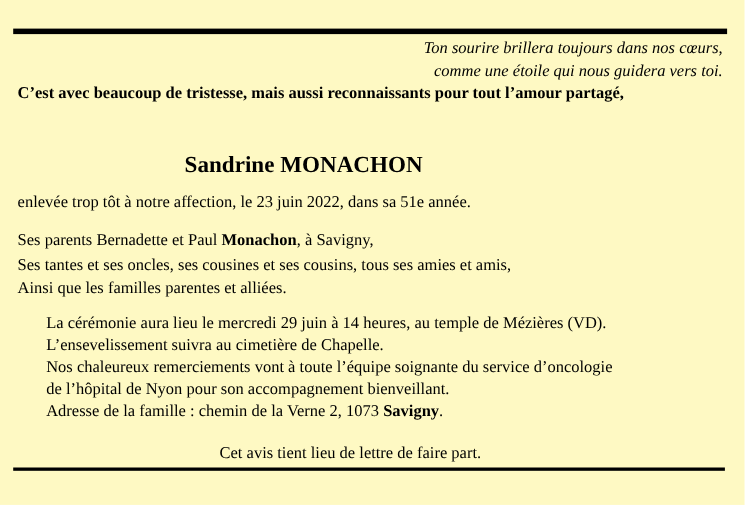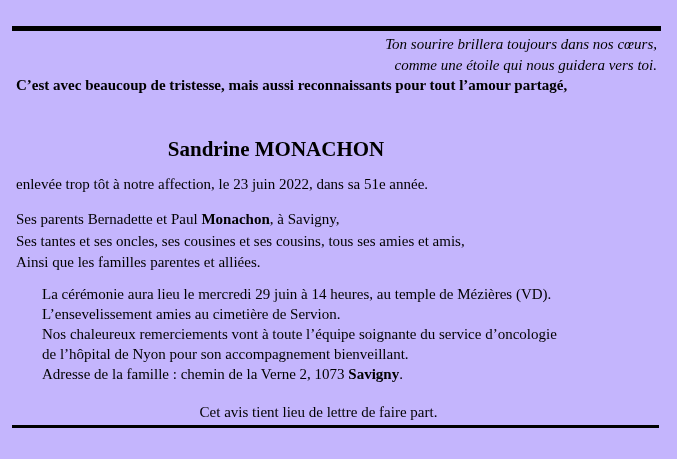--- a/index.html
+++ b/index.html
@@ -4,21 +4,21 @@
 <style>
   html, body {
     margin: 0;
     padding: 0;
     background: #ffffff;
   }
   .page {
     position: relative;
     width: 677px;
     height: 459px;
-    background: #c4b5fd;
+    background: #fef9c3;
     color: #000000;
     font-family: "Liberation Serif", "DejaVu Serif", serif;
     font-size: 15px;
     overflow: hidden;
   }
   .rule {
     position: absolute;
     background: #000000;
   }
   .rule-top {
@@ -115,21 +115,21 @@
   <div class="death-line">enlevée trop tôt à notre affection, le 23 juin 2022, dans sa 51e année.</div>
 
   <div class="family">
     <div><span>Ses parents Bernadette et Paul </span><span class="b">Monachon</span><span>, à Savigny,</span></div>
     <div>Ses tantes et ses oncles, ses cousines et ses cousins, tous ses amies et amis,</div>
     <div>Ainsi que les familles parentes et alliées.</div>
   </div>
 
   <div class="ceremony">
     <div>La cérémonie aura lieu le mercredi 29 juin à 14 heures, au temple de Mézières (VD).</div>
-    <div>L’ensevelissement amies au cimetière de Servion.</div>
+    <div>L’ensevelissement suivra au cimetière de Chapelle.</div>
     <div>Nos chaleureux remerciements vont à toute l’équipe soignante du service d’oncologie</div>
     <div>de l’hôpital de Nyon pour son accompagnement bienveillant.</div>
     <div><span>Adresse de la famille : chemin de la Verne 2, 1073 </span><span class="b">Savigny</span><span>.</span></div>
   </div>
 
   <div class="closing">Cet avis tient lieu de lettre de faire part.</div>
 
   <div class="rule rule-bottom"></div>
 
 </div>

